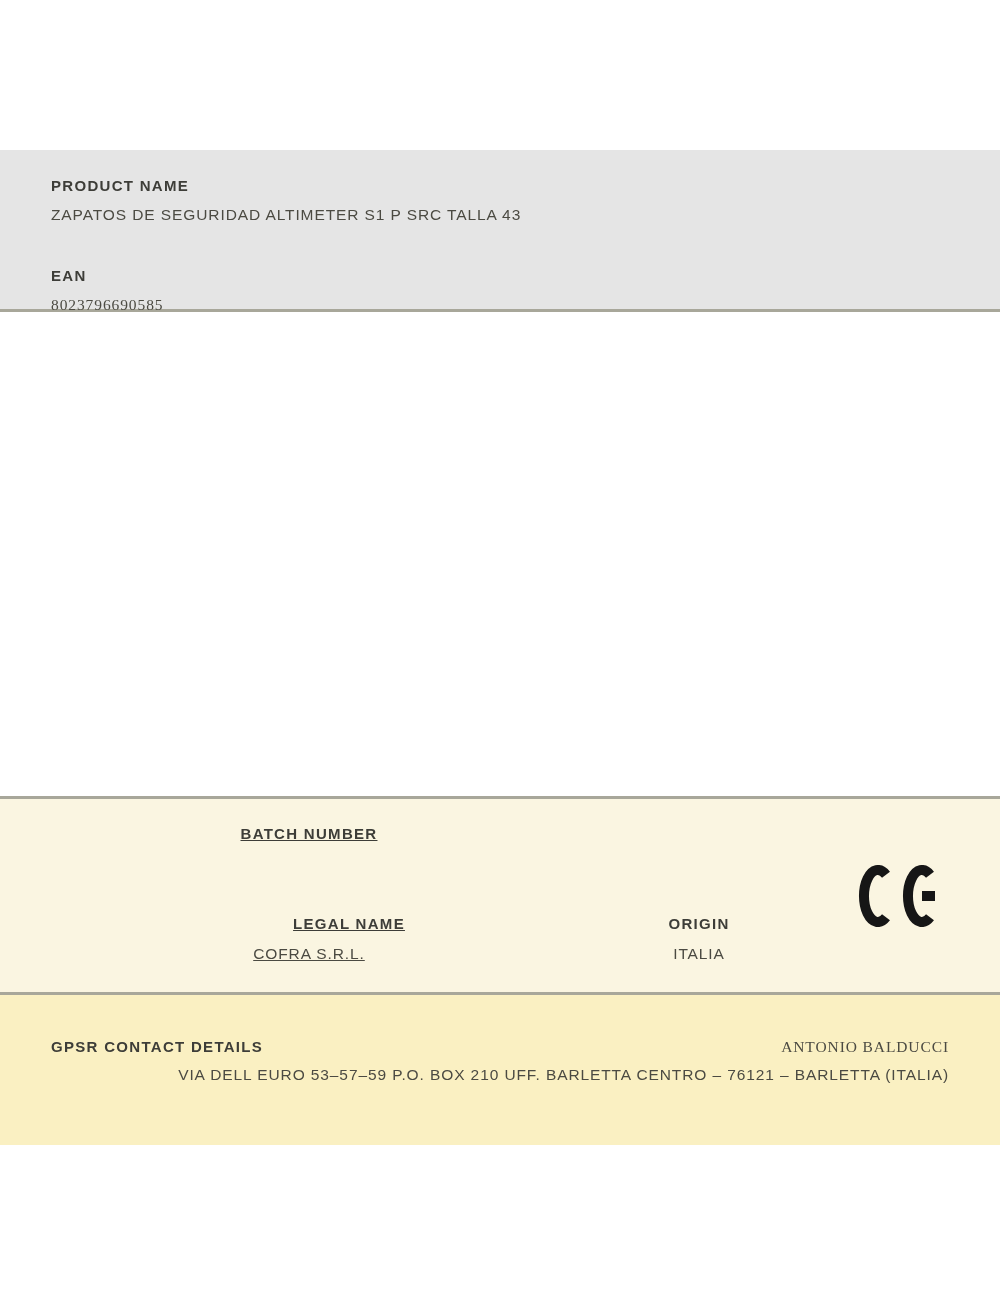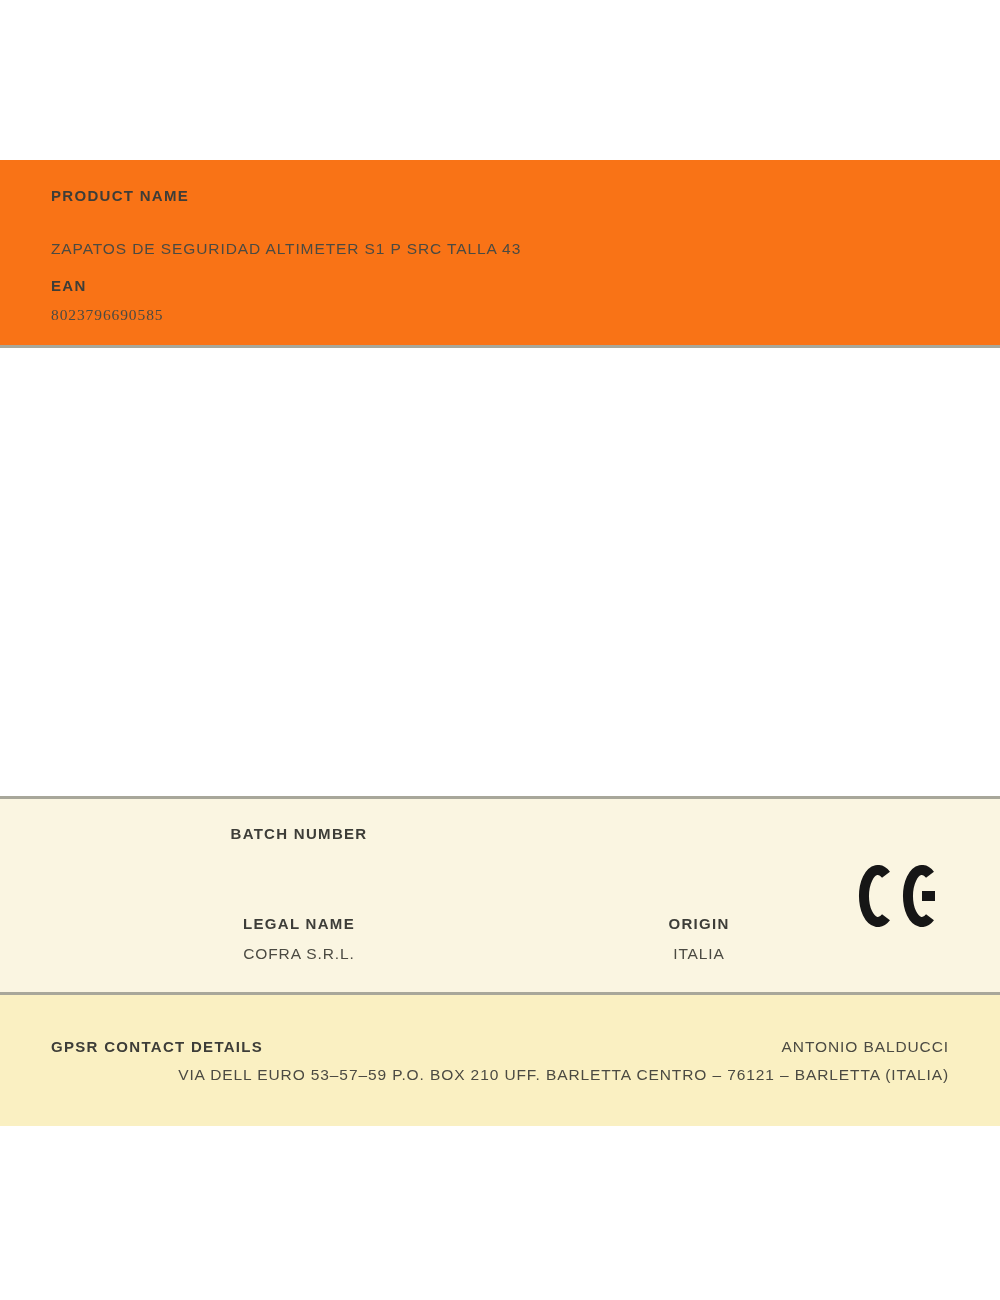--- a/index.html
+++ b/index.html
@@ -6,84 +6,84 @@
   html,body { background:#ffffff; }
   body {
     width:1000px; height:1300px;
     position:relative;
     font-family:"Liberation Sans", sans-serif;
     color:#4b4a42;
     overflow:hidden;
   }
   .section { position:absolute; left:0; width:1000px; }
   .section-product {
-    top:160px; height:188px;
-    background:#f97316;
+    top:150px; height:162px;
+    background:#e5e5e5;
     border-bottom:3px solid #a8a79a;
   }
   .section-compliance {
     top:796px; height:196px;
     background:#faf5e1;
     border-top:3px solid #a8a79a;
   }
   .section-gpsr {
-    top:992px; height:134px;
+    top:992px; height:153px;
     background:#faf0c2;
     border-top:3px solid #a8a79a;
   }
   .abs { position:absolute; }
   .label {
     font-weight:bold;
     font-size:15px;
     letter-spacing:1.3px;
     color:#3d3d38;
   }
   .value {
     font-size:15.5px;
     letter-spacing:0.9px;
     color:#4b4a42;
   }
   .center { text-align:center; }
   .right { text-align:right; }
-  .col-left  { left:0;   width:598px; }
+  .col-left  { left:10px;   width:598px;text-decoration:underline; }
   .col-right { left:400px; width:598px; }
   .ce-wrap { left:858px; top:66px; width:84px; height:62px; }
   .ce-wrap svg { display:block; }
 </style>
 </head>
 <body>
 
 <div class="section section-product">
   <div class="abs label" style="left:51px; top:27px;">PRODUCT NAME</div>
-  <div class="abs value" style="left:51px; top:56px;margin-top:24px;">ZAPATOS DE SEGURIDAD ALTIMETER S1 P SRC TALLA 43</div>
+  <div class="abs value" style="left:51px; top:56px;">ZAPATOS DE SEGURIDAD ALTIMETER S1 P SRC TALLA 43</div>
   <div class="abs label" style="left:51px; top:117px;">EAN</div>
   <div class="abs value" style="left:51px; top:146px;font-family:Liberation Serif, serif;">8023796690585</div>
 </div>
 
 <div class="section section-compliance">
   <div class="abs label center col-left" style="top:26px;">BATCH NUMBER</div>
   <div class="abs value center col-left" style="top:56px;"></div>
 
   <div class="abs value center col-right" style="top:56px;"></div>
 
-  <div class="abs label center col-left" style="top:116px;">LEGAL NAME</div>
+  <div class="abs label center col-left" style="top:116px;margin-left:40px;">LEGAL NAME</div>
   <div class="abs label center col-right" style="top:116px;">ORIGIN</div>
 
   <div class="abs value center col-left" style="top:146px;">COFRA S.R.L.</div>
   <div class="abs value center col-right" style="top:146px;">ITALIA</div>
 
   <div class="abs ce-wrap">
     <svg width="84" height="62" viewBox="0 0 84 62" aria-hidden="true">
 
       <path d="M 28 9.7 A 14 26 0 1 0 28 52.3" fill="none" stroke="#161616" stroke-width="10"></path>
 
       <path d="M 72 9.7 A 14 26 0 1 0 72 52.3" fill="none" stroke="#161616" stroke-width="10"></path>
 
       <path d="M 64 31 H 77" fill="none" stroke="#161616" stroke-width="10"></path>
     </svg>
   </div>
 </div>
 
 <div class="section section-gpsr">
   <div class="abs label" style="left:51px; top:43px;">GPSR CONTACT DETAILS</div>
-  <div class="abs value right" style="right:51px; top:43px; left:400px;">ANTONIO BALDUCCI</div>
+  <div class="abs value right" style="right:51px; top:43px; left:400px;font-family:Liberation Serif, serif;">ANTONIO BALDUCCI</div>
   <div class="abs value right" style="right:51px; top:71px; left:100px;">VIA DELL EURO 53–57–59 P.O. BOX 210 UFF. BARLETTA CENTRO – 76121 – BARLETTA (ITALIA)</div>
 </div>
 
 </body></html>

